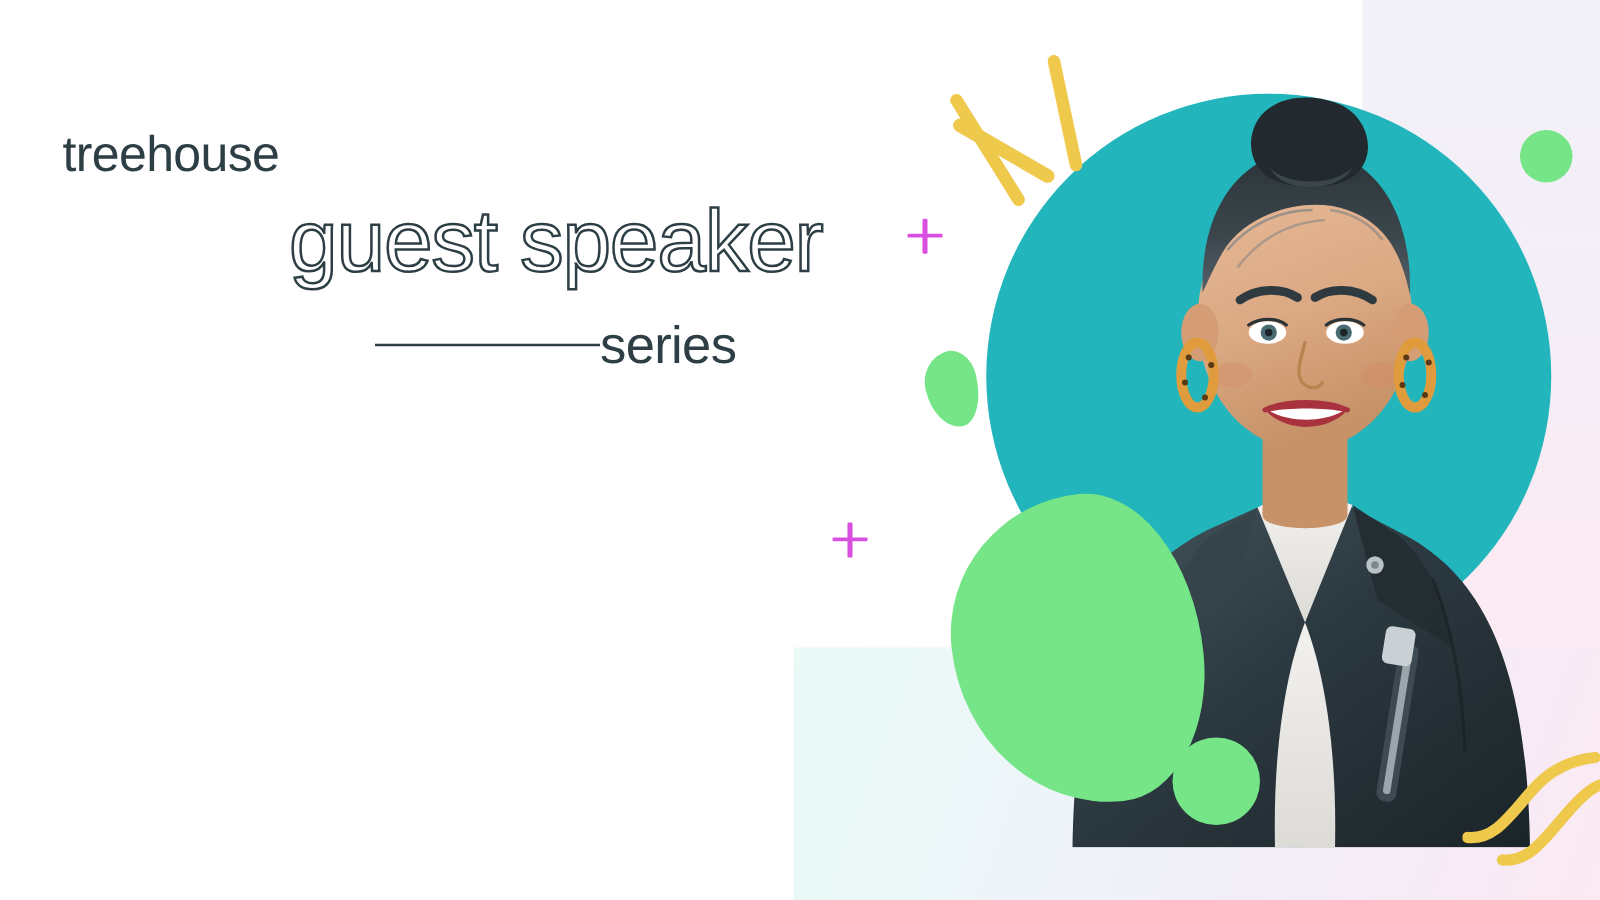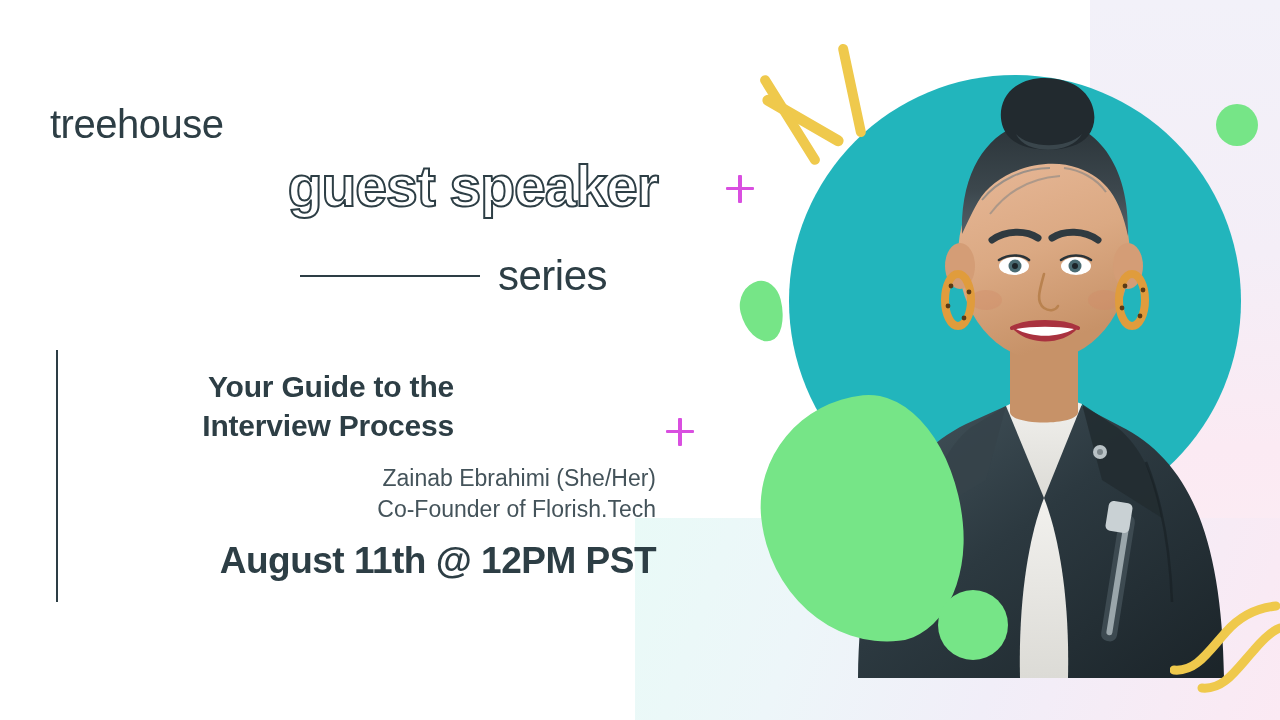--- a/index.html
+++ b/index.html
@@ -174,36 +174,35 @@
     letter-spacing: -0.5px;
     color: #2d3e45;
     line-height: 1;
   }
   .headline-outline {
     position: absolute;
     left: 38px;
     top: 158px;
     width: 620px;
     height: 100px;
-    font-size: 57px;
-    font-weight: 700;
+    font-size: 70px;
+    font-weight: 400;
     letter-spacing: -1px;
     line-height: 1;
     color: transparent;
     -webkit-text-stroke: 2px #2d3e45;
     white-space: nowrap;
   }
   .series-row {
     position: absolute;
     left: 300px;
     top: 255px;
     width: 330px;
     display: flex;
     align-items: center;
-    gap: 18px;
   }
   .series-rule {
     flex: 0 0 180px;
     height: 2px;
     background: #2d3e45;
   }
   .series-word {
     font-size: 42px;
     font-weight: 400;
     color: #2d3e45;
@@ -391,20 +390,14 @@
 
   <div class="brand-word">treehouse</div>
 
   <div class="headline-outline">guest speaker</div>
 
   <div class="series-row">
     <div class="series-rule"></div>
     <div class="series-word">series</div>
   </div>
 
-  <div class="info-block">
-    <p class="talk-title">Your Guide to the Interview Process</p>
-    <p class="speaker-name">Zainab Ebrahimi (She/Her)</p>
-    <p class="speaker-role">Co-Founder of Florish.Tech</p>
-    <p class="event-datetime">August 11th @ 12PM PST</p>
-  </div>
 
 </div>
 
 </body></html>

